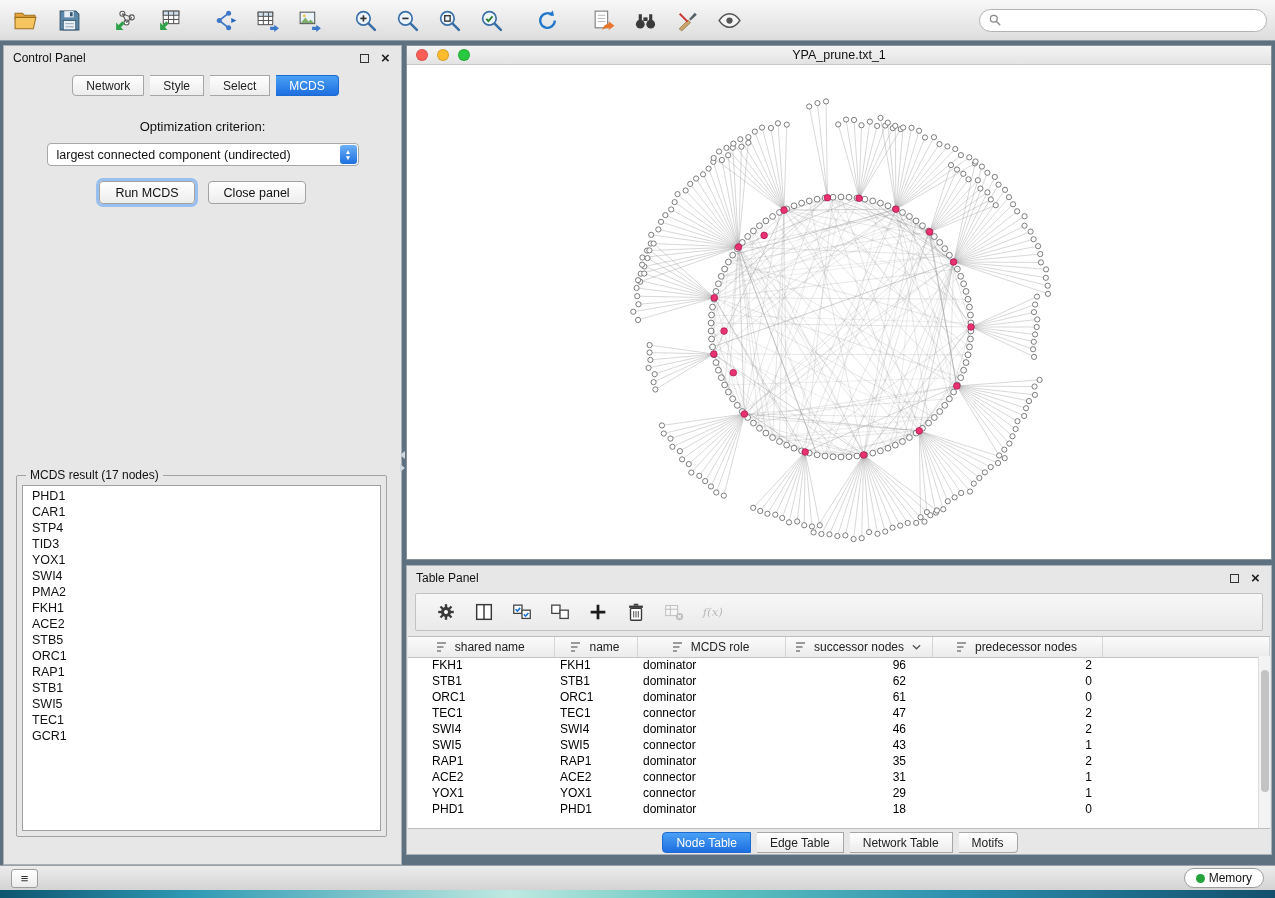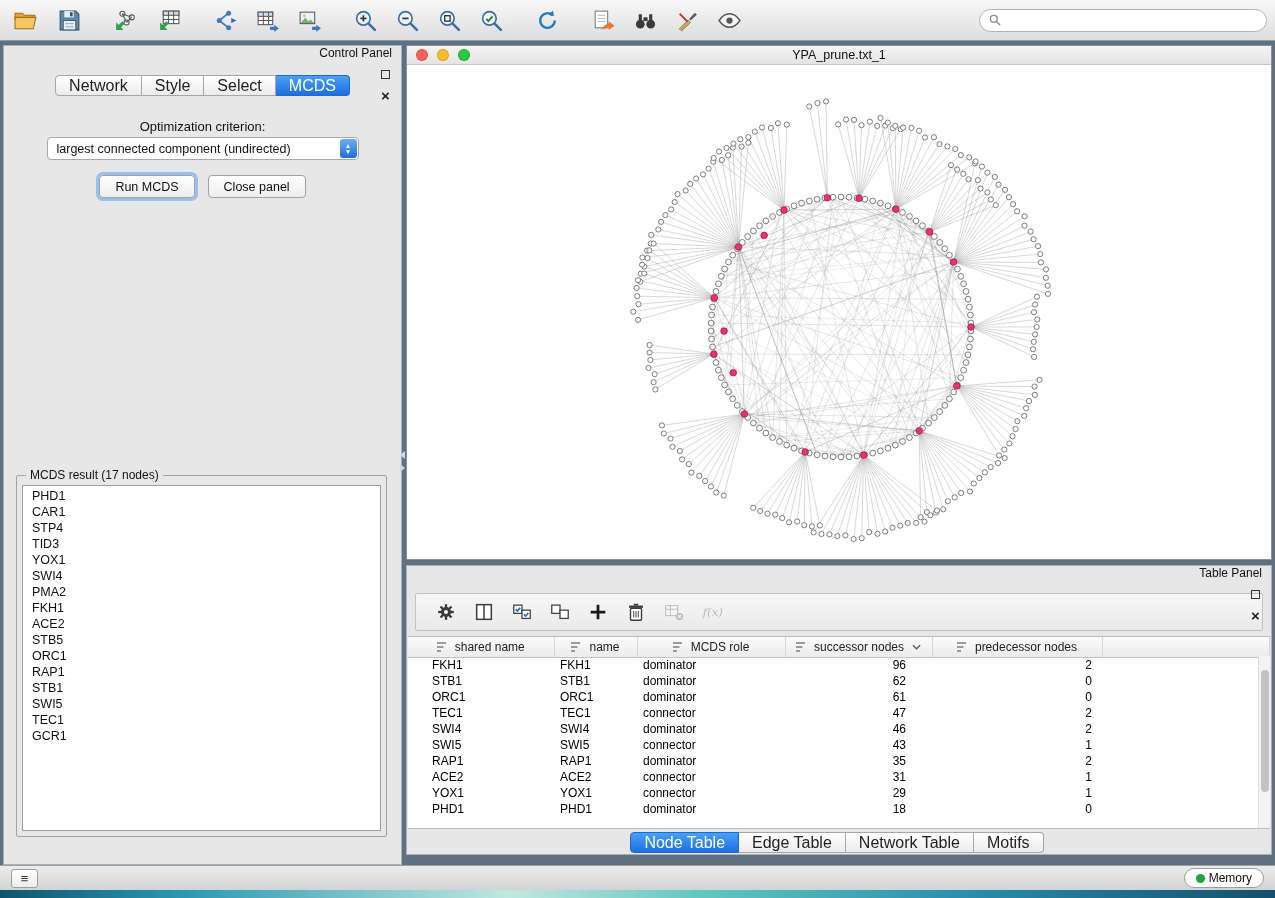--- a/index.html
+++ b/index.html
@@ -10,35 +10,35 @@
   .toolbar{position:absolute;left:0;top:0;width:1275px;height:41px;background:linear-gradient(#f8f8f8,#dddddd);border-bottom:1px solid #8e9aa4;display:flex;align-items:center;padding:0 8px;z-index:5;}
   .tb-icons{display:flex;align-items:center;}
   .tb-btn{width:34px;height:30px;display:flex;align-items:center;justify-content:center;border-radius:4px;flex:none;}
   .tb-btn svg{width:25px;height:25px;}
   .tb-btn.disabled{opacity:.45;}
   .tb-search{margin-left:auto;width:288px;height:23px;background:#fff;border:1px solid #b3b3b3;border-radius:12px;display:flex;align-items:center;padding:0 9px;gap:6px;}
   .tb-search svg{width:12px;height:12px;flex:none;}
   .tb-search input{border:none;outline:none;flex:1;font:12px "Liberation Sans",sans-serif;background:transparent;min-width:0;}
 
   
-  .panel-header{height:24px;display:flex;align-items:flex-end;padding:0 9px;gap:8px;flex-direction:column;}
+  .panel-header{height:24px;display:flex;align-items:center;padding:0 9px;gap:8px;}
   .panel-title{flex:1;font-size:12px;color:#111;}
   .panel-btn{width:13px;height:13px;display:flex;align-items:center;justify-content:center;color:#222;flex:none;}
   .float-glyph{width:9px;height:9px;border:1.4px solid #333;display:inline-block;}
   .close-glyph{font-size:15px;font-weight:bold;line-height:10px;}
 
   
   .control-panel{position:absolute;left:3px;top:45px;width:399px;height:820px;background:#e7e7e7;border:1px solid #a9b0b6;}
   .cp-tabs{display:flex;justify-content:center;margin-top:5px;}
-  .seg{height:21px;padding:0 13px;display:flex;align-items:center;background:linear-gradient(#ffffff,#ececec);border:1px solid #a6a6a6;border-left:none;font-size:16px;color:#222;}
+  .seg{height:21px;padding:0 13px;display:flex;align-items:center;background:linear-gradient(#ffffff,#ececec);border:1px solid #a6a6a6;border-left:none;font-size:12px;color:#222;margin-left:6px;}
   .seg:first-child{border-left:1px solid #a6a6a6;border-radius:4px 0 0 4px;}
   .seg:last-child{border-radius:0 4px 4px 0;}
   .seg.active{background:linear-gradient(var(--tab-active,#4aa0f5),#1d6fe0);color:#fff;border-color:#1c6ad0;}
   .cp-opt-label{text-align:center;margin-top:23px;font-size:13px;}
-  .cp-select{margin:3px auto 0;width:312px;height:23px;background:#fff;border:1px solid #a8a8a8;border-radius:4px;display:flex;align-items:center;padding:0 22px 0 9px;position:relative;font-size:12.5px;white-space:nowrap;}
+  .cp-select{margin:9px auto 0;width:312px;height:23px;background:#fff;border:1px solid #a8a8a8;border-radius:4px;display:flex;align-items:center;padding:0 22px 0 9px;position:relative;font-size:12.5px;white-space:nowrap;}
   .cp-select .stepper{position:absolute;right:1px;top:1px;bottom:1px;width:17px;background:linear-gradient(var(--accent,#6db0f5),#1d6fe0);border-radius:3px;color:#fff;display:flex;flex-direction:column;align-items:center;justify-content:center;line-height:6px;font-size:6.5px;}
   .cp-buttons{display:flex;justify-content:center;gap:13px;margin-top:15px;}
   .btn{height:23px;padding:0 15px;background:linear-gradient(#ffffff,#ededed);border:1px solid #a2a2a2;border-radius:4px;font:12.5px "Liberation Sans",sans-serif;color:#111;}
   .btn.focus{box-shadow:0 0 0 3px rgba(100,165,245,.6);}
   .mcds-fieldset{position:absolute;left:12px;right:14px;top:422px;bottom:27px;border:1px solid #a3a3a3;border-radius:2px;margin:0;padding:3px 5px 5px 5px;display:flex;flex-direction:column;}
   .mcds-fieldset legend{font-size:12px;padding:0 4px;margin-left:4px;}
   .mcds-list{flex:1;background:#fff;border:1px solid #a0a0a0;overflow:hidden;padding-top:2px;}
   .mcds-item{padding:0 9px;height:16px;line-height:16px;font-size:12.5px;}
 
   

